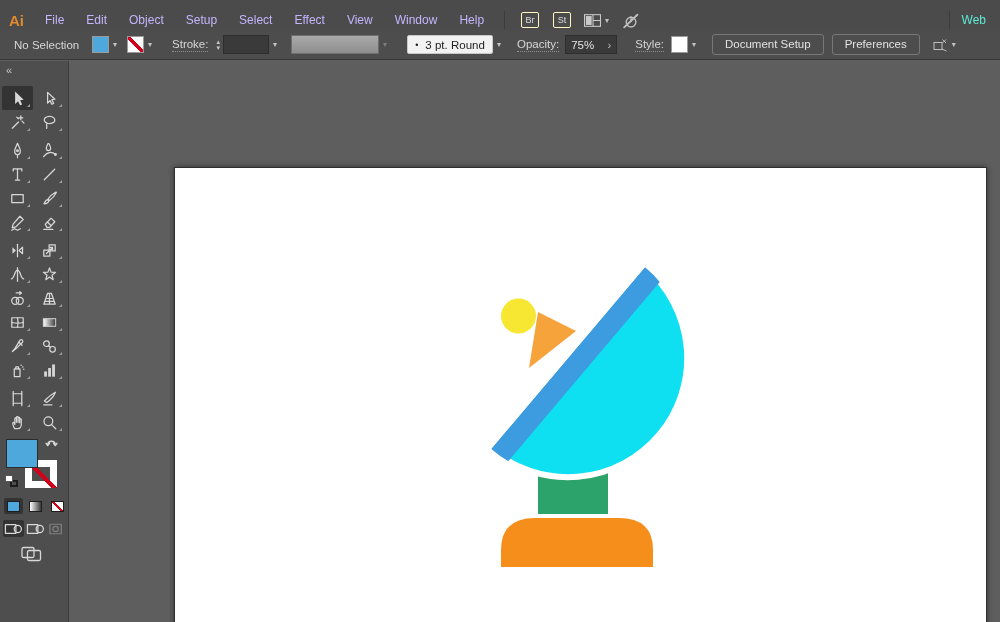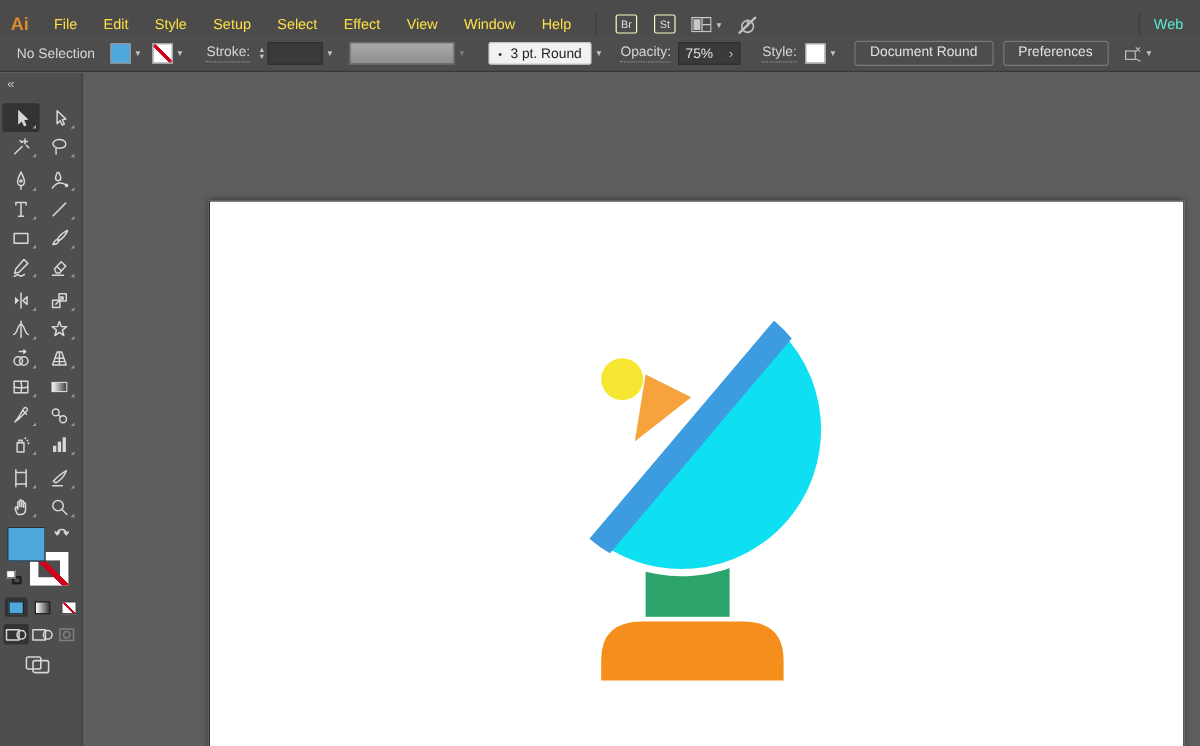--- a/index.html
+++ b/index.html
@@ -6,21 +6,21 @@
   html,body { background:#333; }
   .app { position:relative; width:1000px; height:622px; overflow:hidden;
          font-family:"Liberation Sans", sans-serif; color:#DCDCDC; font-size:12px;
          background:#5E5E5E; user-select:none; }
 
   
   .menubar { position:absolute; top:0; left:0; right:0; height:42px; background:#4B4B4B;
              border-bottom:2px solid #3A3A3A; display:flex; align-items:center;text-align:center; }
   .ai-logo { font-weight:bold; font-size:15px; padding:0 10px 0 9px; letter-spacing:0; }
   .menus { display:flex; align-items:center; height:100%; }
-  .menu-item { padding:0 11px; line-height:26px; color:#fde047; cursor:default; }
+  .menu-item { padding:0 11px; line-height:26px; color:#c4b5fd; cursor:default; }
   .menu-divider { width:1px; height:18px; background:#3C3C3C; margin:0 9px; }
   .chip { width:18px; height:16px; border:1px solid #fef9c3; border-radius:2px; font-size:9px;
           display:flex; align-items:center; justify-content:center; color:#DDD; margin:0 7px; }
   .mb-icon { display:flex; align-items:center; margin:0 6px; }
   .chev { font-size:8px; color:#C2C2C2; margin-left:4px; }
   .ws-divider { width:1px; height:18px; background:#3C3C3C; margin-left:auto; }
   .workspace { padding:0 14px 0 12px; color:#5eead4; }
 
   
   .controlbar { position:absolute; top:30px; left:0; right:0; height:30px; background:#4D4D4D;
@@ -107,21 +107,21 @@
           <stop offset="1" stop-color="#3A3A3A"></stop>
       </linearGradient>
     </defs>
   </svg>
 
   <header class="menubar">
     <span class="ai-logo" style="color: rgb(224, 138, 46);">Ai</span>
     <nav class="menus" id="menus">
         <span class="menu-item">File</span>
         <span class="menu-item">Edit</span>
-        <span class="menu-item">Style</span>
+        <span class="menu-item">Object</span>
         <span class="menu-item">Setup</span>
         <span class="menu-item">Select</span>
         <span class="menu-item">Effect</span>
         <span class="menu-item">View</span>
         <span class="menu-item">Window</span>
         <span class="menu-item">Help</span>
       </nav>
     <span class="menu-divider"></span>
     <span class="chip">Br</span>
     <span class="chip">St</span>
@@ -173,21 +173,21 @@
     <span class="ctl-label" style="margin-left:16px">Opacity:</span>
     <span class="field" style="margin-left:6px;width:52px;justify-content:space-between">
       <span>75%</span>
       <span style="color:#BDBDBD">›</span>
     </span>
 
     <span class="ctl-label" style="margin-left:18px">Style:</span>
     <span class="swatch" style="margin-left:7px"></span>
     <span class="chev">▾</span>
 
-    <button class="btn">Document Round</button>
+    <button class="btn">Document Setup</button>
     <button class="btn">Preferences</button>
 
     <span class="mb-icon" style="margin-left:12px">
       <svg width="16" height="14" viewBox="0 0 16 14">
         <rect x="2" y="4.5" width="8" height="7" fill="none" stroke="#BFBFBF"></rect>
         <path d="M10.5 1.5 L14 5 M14 1.5 L10.5 5 M10 11 L14.5 13" stroke="#BFBFBF" fill="none"></path>
       </svg>
       <span class="chev">▾</span>
     </span>
   </div>

